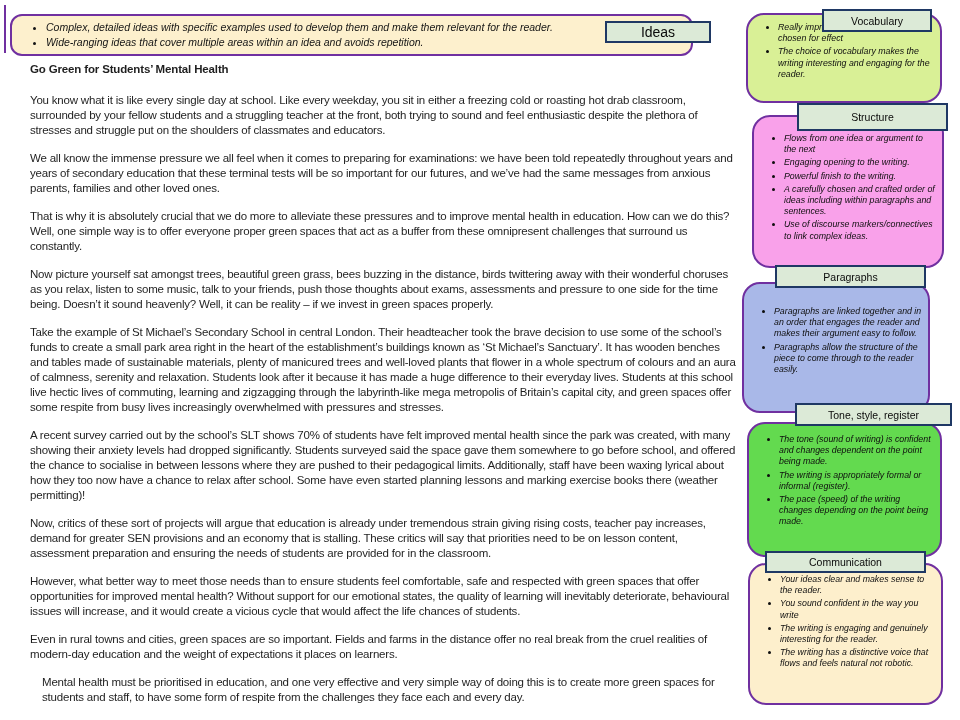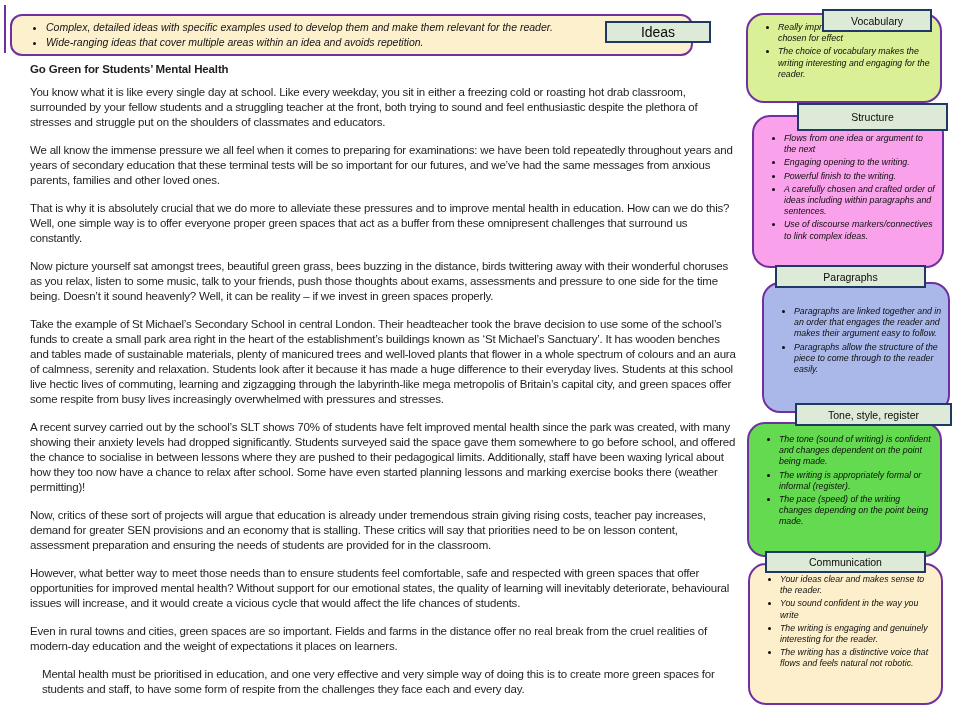--- a/index.html
+++ b/index.html
@@ -32,21 +32,21 @@
   }
 
   
   .essay { position:absolute; left:30px; top:62px; width:708px; color:#1f1f1f; }
   .essay .title, .essay .subtitle {
     font-size:11.5px; font-weight:bold; line-height:15px; margin:0; letter-spacing:-0.15px;
   }
   .essay p.body {
     font-size:11.5px; line-height:15px; margin:0 0 13px 0; letter-spacing:-0.2px;
   }
-  .essay p.body:first-of-type { margin-top:8px; }
+  .essay p.body:first-of-type { margin-top:16px; }
   .essay .paragraphs p:last-child { margin-bottom:0;margin-left:12px; }
 
   
   .callout {
     position:absolute; border:2px solid #7030a0; border-radius:18px;
     box-sizing:border-box; z-index:1;
   }
   .callout ul { margin:0; padding:0 6px 0 30px; }
   .callout li {
     font-style:italic; font-size:8.8px; line-height:11.2px; color:#0e0e0e;
@@ -57,21 +57,21 @@
     box-sizing:border-box; display:flex; align-items:center; justify-content:center;
     font-size:10.5px; color:#0a0a0a; z-index:6;
   }
 
   .box-vocabulary   { left:746px; top:13px;  width:196px; height:90px;  padding-top:7px;  }
   .label-vocabulary { left:822px; top:9px;   width:110px; height:23px; }
 
   .box-structure    { left:752px; top:115px; width:192px; height:153px; padding-top:16px; }
   .label-structure  { left:797px; top:103px; width:151px; height:28px; }
 
-  .box-paragraphs   { left:762px; top:282px; width:188px; height:131px; padding-top:22px; }
+  .box-paragraphs   { left:742px; top:282px; width:188px; height:131px; padding-top:22px; }
   .label-paragraphs { left:775px; top:265px; width:151px; height:23px; }
 
   .box-tone         { left:747px; top:422px; width:195px; height:135px; padding-top:10px; }
   .label-tone       { left:795px; top:403px; width:157px; height:23px; }
 
   .box-communication   { left:748px; top:563px; width:195px; height:142px; padding-top:9px; }
   .label-communication { left:765px; top:551px; width:161px; height:22px; }
 </style>
 </head>
 <body>

